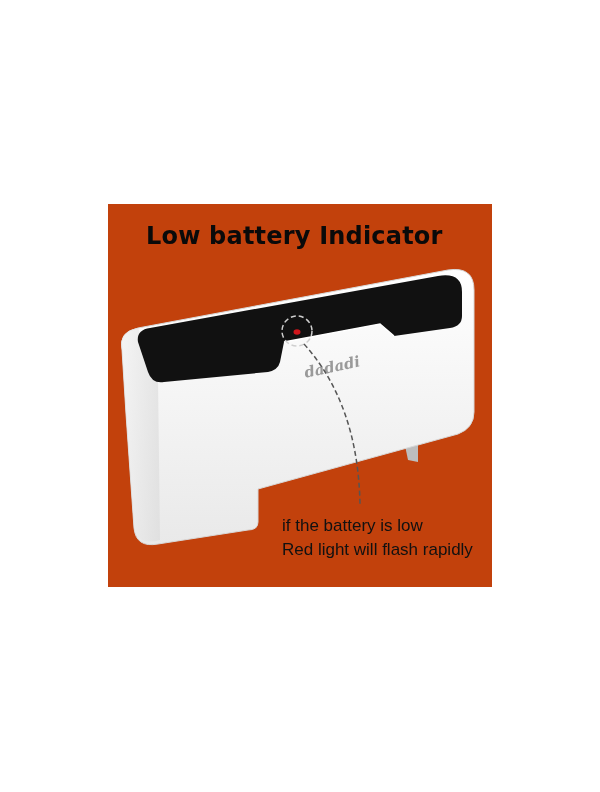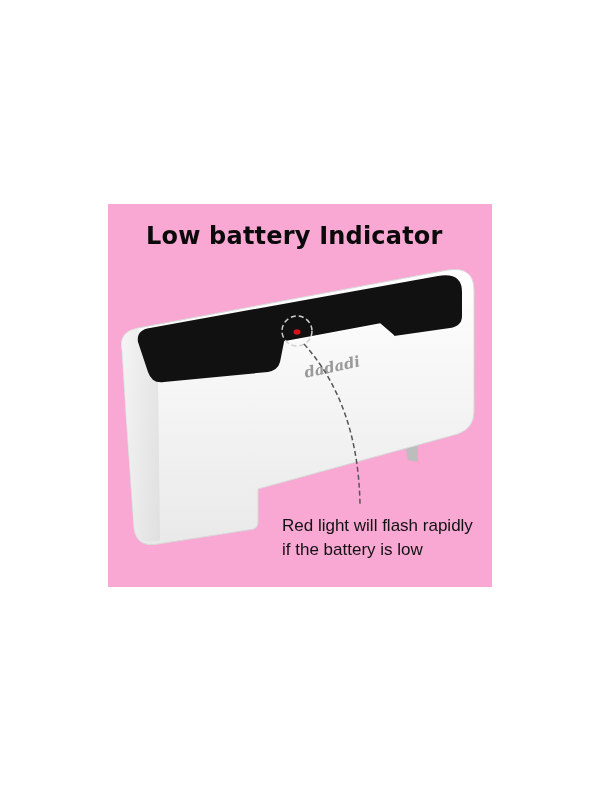--- a/index.html
+++ b/index.html
@@ -1,17 +1,17 @@
 <!DOCTYPE html>
 <html><head>
 <meta charset="utf-8">
 <style>
   html, body { margin:0; padding:0; background:#ffffff; }
   body { width:600px; height:792px; position:relative; overflow:hidden; font-family:"Liberation Sans", sans-serif; }
-  .panel { position:absolute; left:108px; top:204px; width:384px; height:383px; background:#f9a8d4; overflow:hidden; }
+  .panel { position:absolute; left:108px; top:204px; width:384px; height:383px; background:#c2410c; overflow:hidden; }
   .title { position:absolute; left:38px; top:18px; font-family:"DejaVu Sans", sans-serif; font-weight:bold; font-size:24px; color:#0a0a0a; letter-spacing:0.2px; white-space:nowrap; }
   .product { position:absolute; left:0; top:0; width:384px; height:383px; }
   .caption { position:absolute; left:174px; top:310px; font-family:"Liberation Sans", sans-serif; font-size:17px; color:#111; line-height:24px; white-space:nowrap; }
   .caption div { display:block; }
 </style>
 </head>
 <body>
 
 <div class="panel">
   <div class="title">Low battery Indicator</div>
@@ -63,16 +63,16 @@
 
     <text x="196" y="170" transform="rotate(-12 215 165)" font-family="DejaVu Serif, serif" font-style="italic" font-weight="bold" font-size="15" fill="#9a9a9a">dadadi</text>
 
     <circle cx="189" cy="127" r="15" fill="none" stroke="#cfcfcf" stroke-width="1.5" stroke-dasharray="5 3"></circle>
     <ellipse cx="189" cy="128" rx="3.5" ry="2.8" fill="#d0151b"></ellipse>
 
     <path d="M196 140 Q250 200 252 300" fill="none" stroke="#555555" stroke-width="1.5" stroke-dasharray="5 3"></path>
   </svg>
 
   <div class="caption">
+    <div>if the battery is low</div>
     <div>Red light will flash rapidly</div>
-    <div>if the battery is low</div>
   </div>
 </div>
 
 </body></html>

